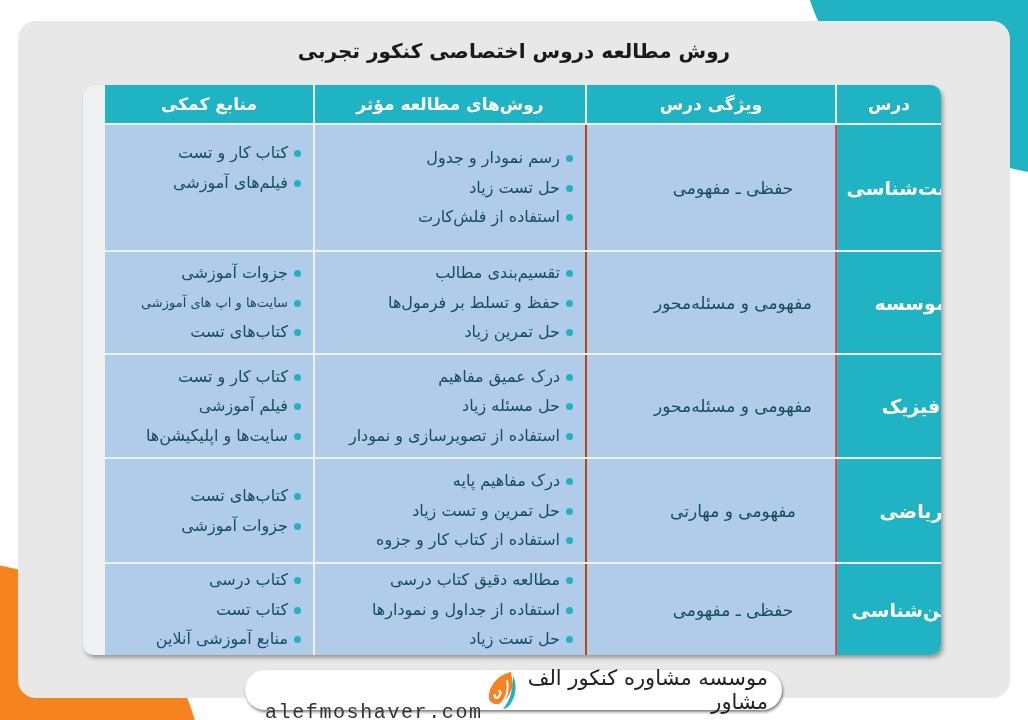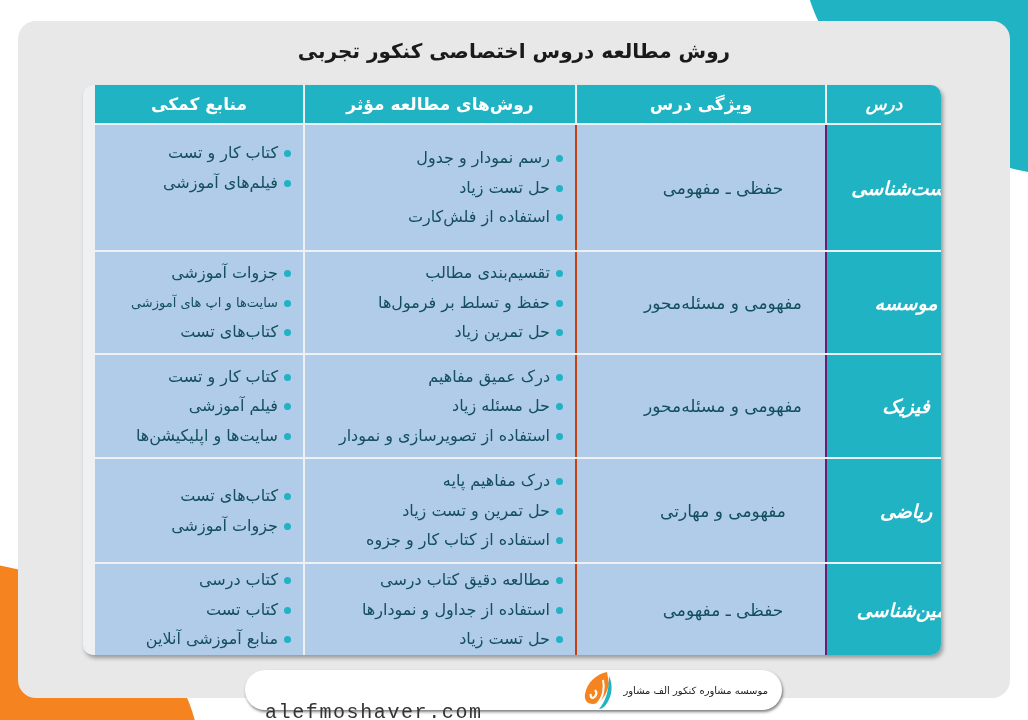--- a/index.html
+++ b/index.html
@@ -5,34 +5,34 @@
   * { box-sizing: border-box; margin: 0; padding: 0; }
   html, body { width: 1028px; height: 720px; overflow: hidden; background: #ffffff; font-family: "DejaVu Sans", sans-serif; }
   .stage { position: relative; width: 1028px; height: 720px; overflow: hidden; background: #fff; }
   .blob-teal { position: absolute; right: -120px; top: -60px; width: 330px; height: 260px; background: #20b3c3; border-radius: 0 0 0 100%; transform: rotate(-8deg); }
   .blob-orange { position: absolute; left: -60px; bottom: -40px; width: 260px; height: 200px; background: #f5831f; border-radius: 0 100% 0 0; }
   .card { position: absolute; left: 18px; top: 21px; width: 992px; height: 677px; background: #e8e8e8; border-radius: 18px; }
   .title { position: absolute; left: 0; top: 39px; width: 1028px; text-align: center; direction: rtl; font-size: 20px; font-weight: bold; color: #1a1a1a; }
   .table { position: absolute; left: 83px; top: 85px; width: 858px; height: 570px; border-radius: 10px; overflow: hidden; box-shadow: 2px 3px 4px rgba(0,0,0,0.35); background: #eef0f2; direction: rtl; }
   .row { position: absolute; left: 0; width: 858px; display: flex; flex-direction: row; }
   .cell { position: relative; height: 100%; display: flex; align-items: center; padding-left: 44px; }
-  .c-subject { width: 114px; background: #20b3c3; color: #fff; justify-content: center; font-size: 19px; font-weight: bold; font-style: italic; }
-  .c-feature { width: 250px; background: #b1cce9; color: #134f5c; justify-content: center; font-size: 17px; border-right: 2px solid #701a75; }
+  .c-subject { width: 104px; background: #20b3c3; color: #fff; justify-content: center; font-size: 19px; font-weight: bold; }
+  .c-feature { width: 250px; background: #b1cce9; color: #134f5c; justify-content: center; font-size: 17px; border-right: 2px solid #ef4444; }
   .c-methods { width: 272px; background: #b1cce9; color: #134f5c; border-right: 2px solid #c2410c; padding-right: 12px; }
   .c-resources { width: 210px; background: #b1cce9; color: #134f5c; border-right: 2px solid #eef0f2; padding-right: 12px; }
   .header .cell { background: #20b3c3; color: #fff; font-weight: bold; font-size: 17px; justify-content: center; padding: 0; border-right: 2px solid #eef0f2; }
   .header .c-subject { border-right: none; }
   ul { list-style: none; direction: rtl; }
   li { font-size: 16px; line-height: 29.5px; white-space: nowrap; color: #134f5c; }
   li.small { font-size: 13px; }
   .bullet { display: inline-block; width: 7px; height: 7px; border-radius: 50%; background: #20b3c3; margin-left: 6px; vertical-align: middle; }
   .footer { position: absolute; left: 245px; top: 670px; width: 537px; height: 40px; background: #fff; border-radius: 20px; box-shadow: 1px 2px 3px rgba(0,0,0,0.5); display: flex; align-items: center; justify-content: space-between; padding: 0 14px 0 20px; }
   .footer-url { font-family: Liberation Mono, monospace; font-size: 20px; letter-spacing: 1.6px; color: #333; direction: ltr; margin-top: 44px; }
   .footer-right { display: flex; align-items: center; direction: rtl; gap: 4px; }
-  .footer-name { font-size: 10px; color: #222; direction: rtl; }
+  .footer-name { font-size: 21px; color: #222; direction: rtl; }
   .logo { width: 40px; height: 40px; position: relative; }
 </style>
 </head>
 <body>
 
 <div class="stage">
   <div class="blob-teal"></div>
   <div class="blob-orange"></div>
   <div class="card"></div>
 

